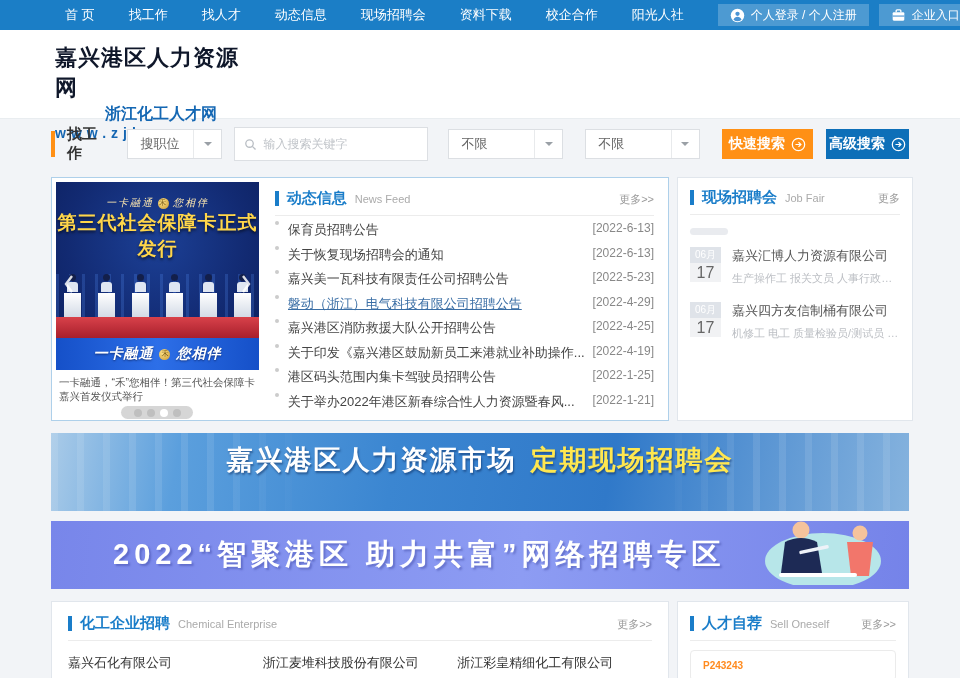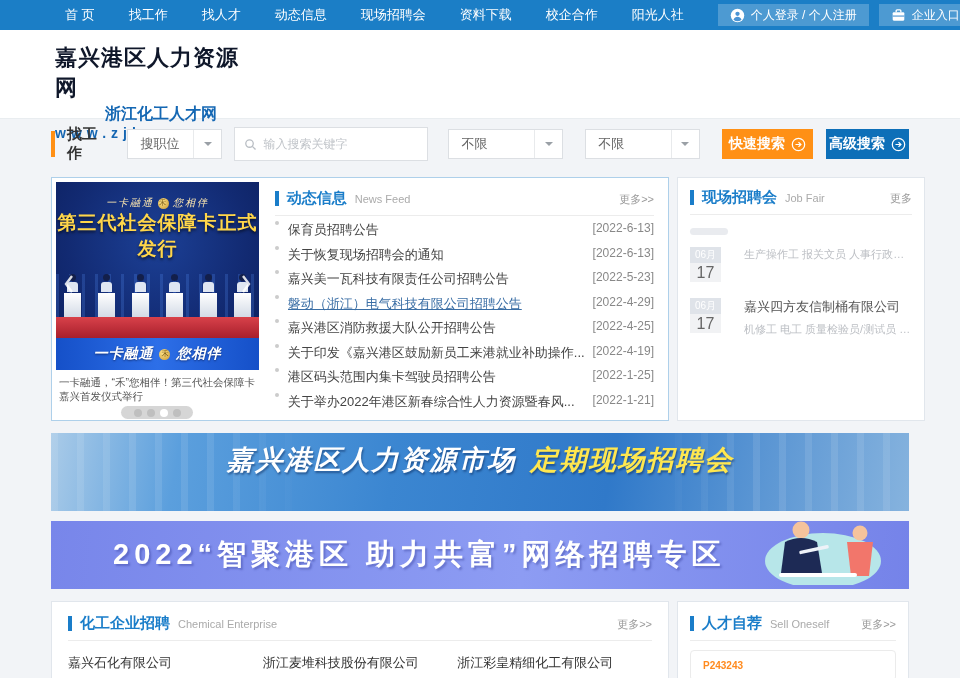--- a/index.html
+++ b/index.html
@@ -75,35 +75,35 @@
   .news{flex:1;padding:7px 10px 0 16px}
   .news-list{margin-top:5px}
   .news-item{display:flex;height:24.5px;font-size:13px;color:#444}
   .bullet{width:4px;height:4px;border-radius:50%;background:#ccc;margin-right:9px;flex:none}
   .news-item .t{flex:1;white-space:nowrap;overflow:hidden;text-overflow:ellipsis;cursor:pointer}
   .news-item .d{font-size:12px;color:#888;margin-left:8px;white-space:nowrap}
   .news-item.hovered .t{text-decoration:underline;color:#3a6ea5}
 
   
   .jf-pill{width:38px;height:7px;background:#e9ebef;border-radius:4px;margin:13px 0 12px}
-  .jf-item{display:flex;gap:23px;margin-bottom:16px;cursor:pointer}
+  .jf-item{display:flex;gap:11px;margin-bottom:16px;cursor:pointer}
   .jf-date{width:31px;text-align:center;flex:none}
   .jf-month{height:16px;background:#dfe3e9;color:#fff;font-size:10px;line-height:16px}
   .jf-day{height:19px;background:#f1f2f4;color:#666;font-size:16px;line-height:19px}
   .jf-company{font-size:13px;color:#555;margin-bottom:6px;white-space:nowrap}
   .jf-jobs{font-size:11px;color:#bcbfc4;white-space:nowrap;overflow:hidden;text-overflow:ellipsis;max-width:168px}
 
   
   .banner1{width:858px;height:78px;margin:12px auto 0;position:relative;overflow:hidden;cursor:pointer;
     background:linear-gradient(100deg,#aacbe8 0%,#5b9fdd 15%,#3b86d1 40%,#3079c9 65%,#86b3de 100%)}
   .b1-tex{position:absolute;inset:0;opacity:.35;
     background:repeating-linear-gradient(90deg,rgba(255,255,255,.28) 0 7px,transparent 7px 26px);
     -webkit-mask-image:linear-gradient(90deg,#000 0 18%,transparent 30% 70%,#000 82%);
     mask-image:linear-gradient(90deg,#000 0 18%,transparent 30% 70%,#000 82%)}
-  .b1-line1{position:relative;text-align:center;margin-top:9px;font-size:27px;font-weight:bold;font-style:italic;color:#fff;
+  .b1-line1{position:relative;text-align:center;margin-top:9px;font-size:27px;font-weight:bold;color:#fff;
     text-shadow:1px 2px 2px rgba(10,40,90,.5);letter-spacing:2px;white-space:nowrap}
   .b1-hl{color:#ffe74f;margin-left:14px}
   .b1-line2{position:relative;text-align:center;margin-top:5px;font-size:14px;font-weight:bold;color:#fff;
     text-shadow:1px 1px 1px rgba(10,40,90,.45);letter-spacing:1px}
   .b1-sched{margin-right:56px}
 
   
   .banner2{width:858px;height:68px;margin:10px auto 0;position:relative;overflow:hidden;cursor:pointer;display:flex;align-items:center;
     background:linear-gradient(95deg,#7886ea 0%,#8d9cf3 55%,#7583e9 100%)}
   .b2-text{margin-left:62px;font-size:29px;font-weight:bold;color:#fff;letter-spacing:5px;white-space:nowrap;
@@ -344,20 +344,21 @@
       <span class="sec-sub">Job Fair</span>
       <span class="sec-more">更多</span>
     </div>
     <div class="jf-pill"></div>
     <div class="jf-item">
       <div class="jf-date">
         <div class="jf-month">06月</div>
         <div class="jf-day">17</div>
       </div>
       <div>
+        <div class="jf-company">嘉兴汇博人力资源有限公司</div>
         <div class="jf-jobs">生产操作工 报关文员 人事行政助理...</div>
       </div>
     </div>
     <div class="jf-item">
       <div class="jf-date">
         <div class="jf-month">06月</div>
         <div class="jf-day">17</div>
       </div>
       <div>
         <div class="jf-company">嘉兴四方友信制桶有限公司</div>

